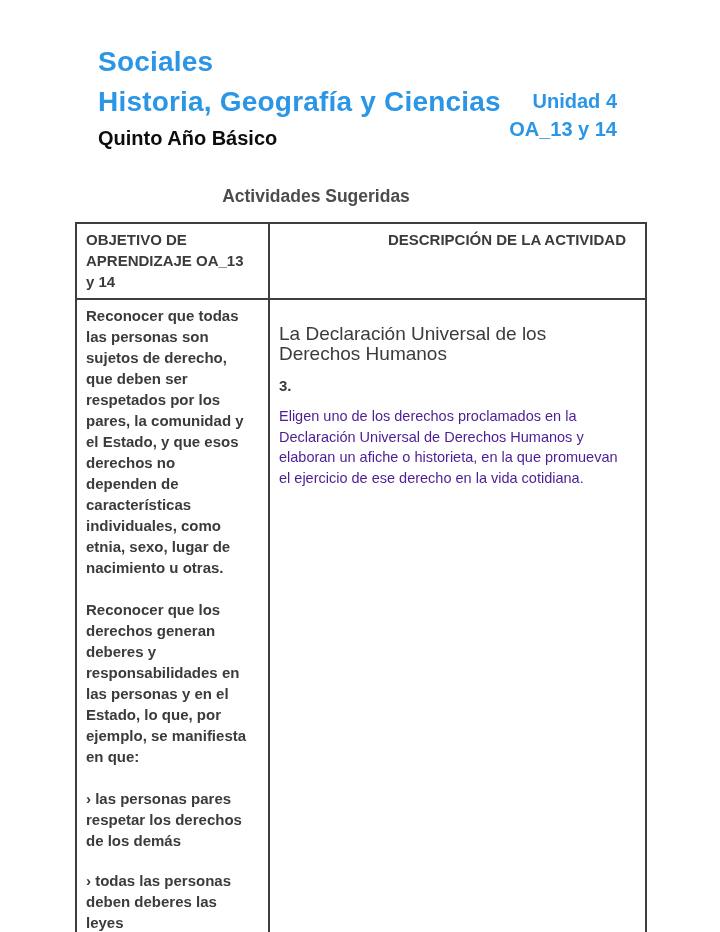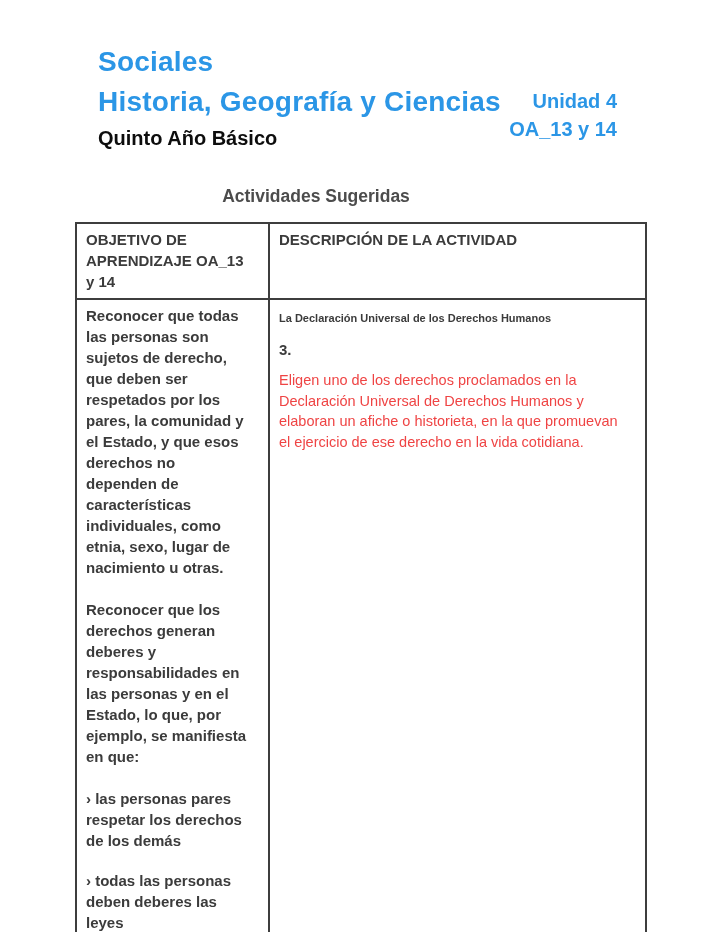--- a/index.html
+++ b/index.html
@@ -74,48 +74,48 @@
   .col-activity  { width: 377px; }
   .th-objective {
     font-size: 15px;
     font-weight: bold;
     line-height: 21px;
     height: 68px;
   }
   .th-activity {
     font-size: 15px;
     font-weight: bold;
-    text-align: left;
+    text-align: right;
     line-height: 21px;
   }
   .objective-cell {
     font-size: 15px;
     font-weight: bold;
     line-height: 21px;
     height: 545px;
   }
   .objective-cell p { margin-bottom: 21px; }
   .objective-cell p.bullet { margin-bottom: 19px; }
   .objective-cell p:last-child { margin-bottom: 0; }
   .activity-title {
-    font-size: 11px;
-    font-weight: bold;
+    font-size: 19px;
+    font-weight: normal;
     line-height: 20px;
-    margin-top: 3px;
+    margin-top: 19px;
   }
   .activity-number {
     font-size: 15px;
     font-weight: bold;
     margin-top: 13px;
   }
   .activity-body {
     font-size: 14.5px;
     line-height: 20.5px;
     margin-top: 12px;
-    color: #ef4444;
+    color: #4c1d95;
   }
 </style>
 </head>
 <body>
 
 <div class="page">
 
   <div class="doc-header">
     <div class="course-title">
       <div>Sociales</div>

